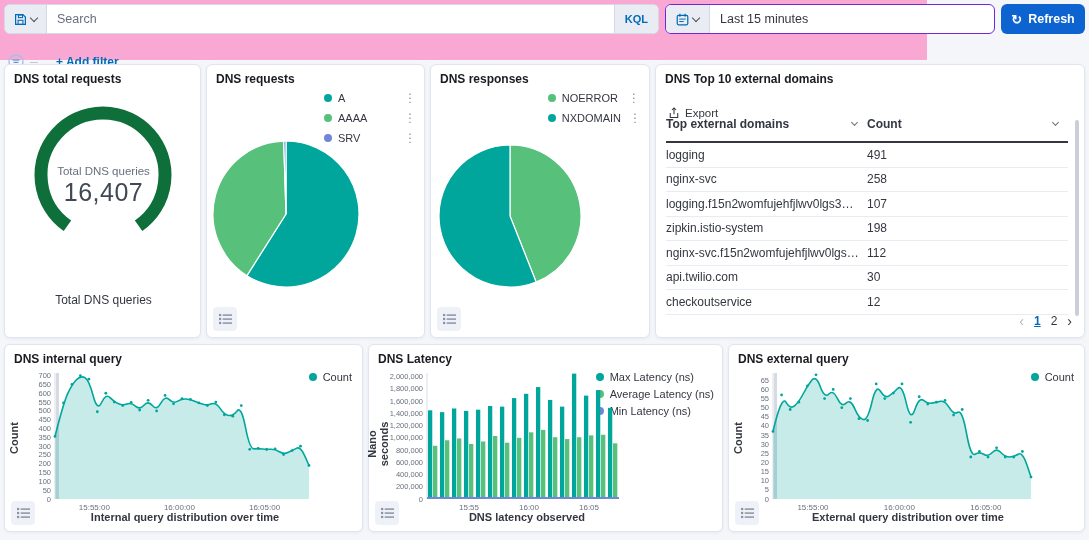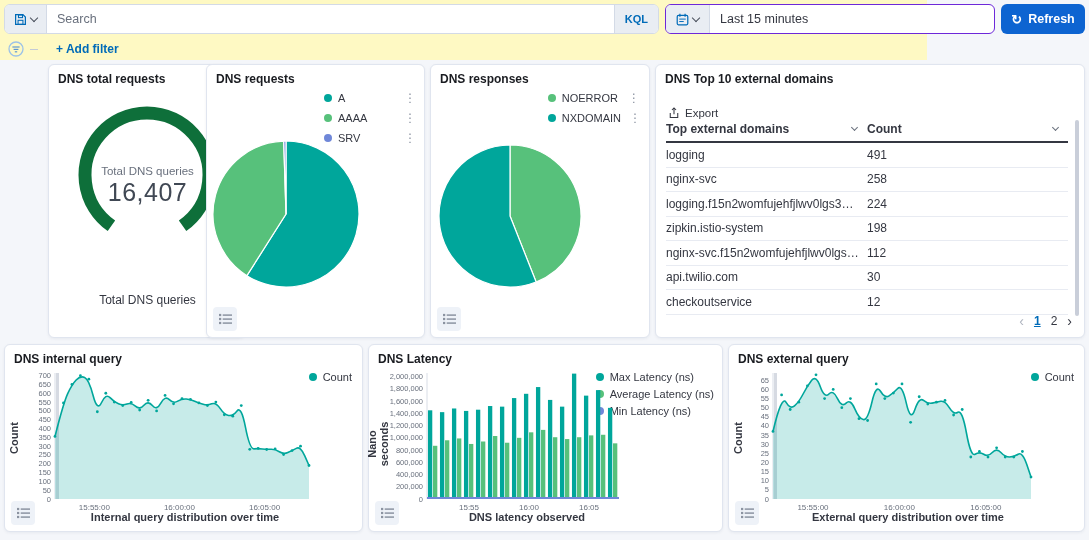--- a/index.html
+++ b/index.html
@@ -1,41 +1,41 @@
 <!DOCTYPE html>
 <html><head>
 <meta charset="utf-8">
 <style>
   * { margin:0; padding:0; box-sizing:border-box; }
   html,body { font-family:"Liberation Sans",sans-serif; background:#fff; }
   #app { position:relative; width:1089px; height:540px; background:#f4f6fa; overflow:hidden; }
-  #header { position:absolute; top:0; left:0; width:927px; height:60px; background:#fef9c3; }
+  #header { position:absolute; top:0; left:0; width:927px; height:60px; background:#f9a8d4; }
 
   
   .searchbar { position:absolute; top:4px; left:4px; width:655px; height:30px; border:1px solid #d3dae6; border-radius:6px; background:#fff; display:flex; align-items:stretch; overflow:hidden; }
   .save-btn { width:42px; background:#e9edf3; border-right:1px solid #d3dae6; display:flex; align-items:center; justify-content:center; gap:4px; cursor:pointer; }
   .search-input { flex:1; border:0; outline:none; padding:0 10px; font-size:12.5px; color:#343741; font-family:inherit; background:transparent; }
   .search-input::placeholder { color:#69707d; }
   .kql-badge { background:#e9edf3; border-left:1px solid #d3dae6; display:flex; align-items:center; padding:0 10px; font-size:11px; font-weight:bold; color:#006bb8; }
   .datepicker { position:absolute; top:4px; left:665px; width:330px; height:30px; border:1px solid #6d28d9; border-radius:6px; background:#fff; display:flex; align-items:stretch; overflow:hidden; }
   .cal-btn { width:44px; background:#e9edf3; border-right:1px solid #d3dae6; display:flex; align-items:center; justify-content:center; gap:4px; cursor:pointer; }
   .date-value { flex:1; display:flex; align-items:center; padding:0 10px; font-size:12.5px; color:#343741; cursor:pointer; }
   .show-dates { display:flex; align-items:center; padding:0 10px; font-size:12.5px; font-weight:bold; color:#0d64d1; cursor:pointer; }
   .refresh-btn { position:absolute; top:4px; left:1001px; width:84px; height:30px; background:#0d64d1; border:none; border-radius:6px; color:#fff; font-size:12.5px; font-weight:bold; display:flex; align-items:center; justify-content:center; gap:6px; cursor:pointer; font-family:inherit; }
-  .filter-row { position:absolute; top:40px; left:8px; height:18px; display:flex; align-items:center; gap:6px; }
+  .filter-row { position:absolute; top:53px; left:8px; height:18px; display:flex; align-items:center; gap:6px; }
   .filter-dash { width:8px; height:1px; background:#c4cbd6; }
   .add-filter { font-size:12px; font-weight:bold; color:#006bb8; cursor:pointer; margin-left:12px; }
 
   .chev { display:inline-block; width:6px; height:6px; border-right:1.6px solid #49505c; border-bottom:1.6px solid #49505c; transform:rotate(45deg); margin-top:-3px; }
   .chev.sm { width:5px; height:5px; border-color:#69707d; }
 
   
   .panel { position:absolute; background:#fff; border:1px solid #e0e5ef; border-radius:6px; box-shadow:0 1px 3px rgba(20,30,60,.06); }
   .panel-title { position:absolute; top:7px; left:9px; font-size:12px; font-weight:bold; color:#1a1c21; white-space:nowrap; }
-  #p-gauge   { left:4px;   top:64px;  width:197px; height:274px;margin-left:44px; }
+  #p-gauge   { left:4px;   top:64px;  width:197px; height:274px; }
   #p-reqpie  { left:206px; top:64px;  width:219px; height:274px; }
   #p-respie  { left:430px; top:64px;  width:220px; height:274px; }
   #p-table   { left:655px; top:64px;  width:430px; height:274px; }
   #p-int     { left:4px;   top:344px; width:359px; height:188px; }
   #p-lat     { left:368px; top:344px; width:355px; height:188px; }
   #p-ext     { left:728px; top:344px; width:357px; height:188px; }
 
   .gauge-center { position:absolute; left:0; width:197px; text-align:center; }
   .gauge-label { top:100px; font-size:11.5px; color:#69707d; }
   .gauge-value { top:113px; font-size:25px; color:#404854; letter-spacing:.5px; }
@@ -44,21 +44,21 @@
   .pie-legend { position:absolute; top:24px; right:6px; display:flex; flex-direction:column; gap:3px; }
   .legend-row { display:flex; align-items:center; gap:6px; height:17px; cursor:pointer; }
   .dot { width:8px; height:8px; border-radius:50%; flex:0 0 auto; }
   .legend-label { font-size:11px; color:#343741; min-width:58px; }
   .kebab { color:#8b93a1; font-size:12px; line-height:10px; cursor:pointer; padding:0 2px; }
   .legend-toggle { position:absolute; bottom:6px; left:6px; width:24px; height:24px; background:#eef2f8; border-radius:4px; border:none; display:flex; align-items:center; justify-content:center; cursor:pointer; }
 
   
   .export-row { position:absolute; top:42px; left:12px; display:flex; align-items:center; gap:5px; font-size:11.5px; color:#343741; cursor:pointer; }
   .dtable { position:absolute; top:52px; left:10px; right:16px; font-size:12px; color:#343741; }
-  .thead { display:flex; font-weight:bold; border-bottom:2px solid #343741; height:26px; align-items:center; }
+  .thead { display:flex; font-weight:bold; border-bottom:2px solid #343741; height:26px; align-items:flex-start; }
   .th { display:flex; align-items:center; justify-content:space-between; padding-right:10px; cursor:pointer; }
   .th.c1 { width:50%; } .th.c2 { flex:1; }
   .trow { display:flex; height:24.5px; align-items:center; border-bottom:1px solid #e8ebf2; }
   .td.c1 { width:50%; overflow:hidden; white-space:nowrap; text-overflow:ellipsis; padding-right:8px; }
   .td.c2 { flex:1; }
   .tbl-scroll { position:absolute; top:55px; right:5px; width:4px; height:196px; background:#c9ced9; border-radius:2px; }
   .pager { position:absolute; bottom:8px; right:12px; display:flex; align-items:center; gap:10px; font-size:12px; }
   .pg-prev { color:#aeb4bf; font-size:14px; cursor:default; }
   .pg-next { color:#343741; font-size:14px; cursor:pointer; }
   .pg-num { color:#343741; cursor:pointer; }
@@ -223,21 +223,21 @@
       <div class="trow">
           <div class="td c1">logging</div>
           <div class="td c2">491</div>
         </div>
       <div class="trow">
           <div class="td c1">nginx-svc</div>
           <div class="td c2">258</div>
         </div>
       <div class="trow">
           <div class="td c1">logging.f15n2womfujehfjlwv0lgs3nog....</div>
-          <div class="td c2">224</div>
+          <div class="td c2">107</div>
         </div>
       <div class="trow">
           <div class="td c1">zipkin.istio-system</div>
           <div class="td c2">198</div>
         </div>
       <div class="trow">
           <div class="td c1">nginx-svc.f15n2womfujehfjlwv0lgs3no...</div>
           <div class="td c2">112</div>
         </div>
       <div class="trow">

